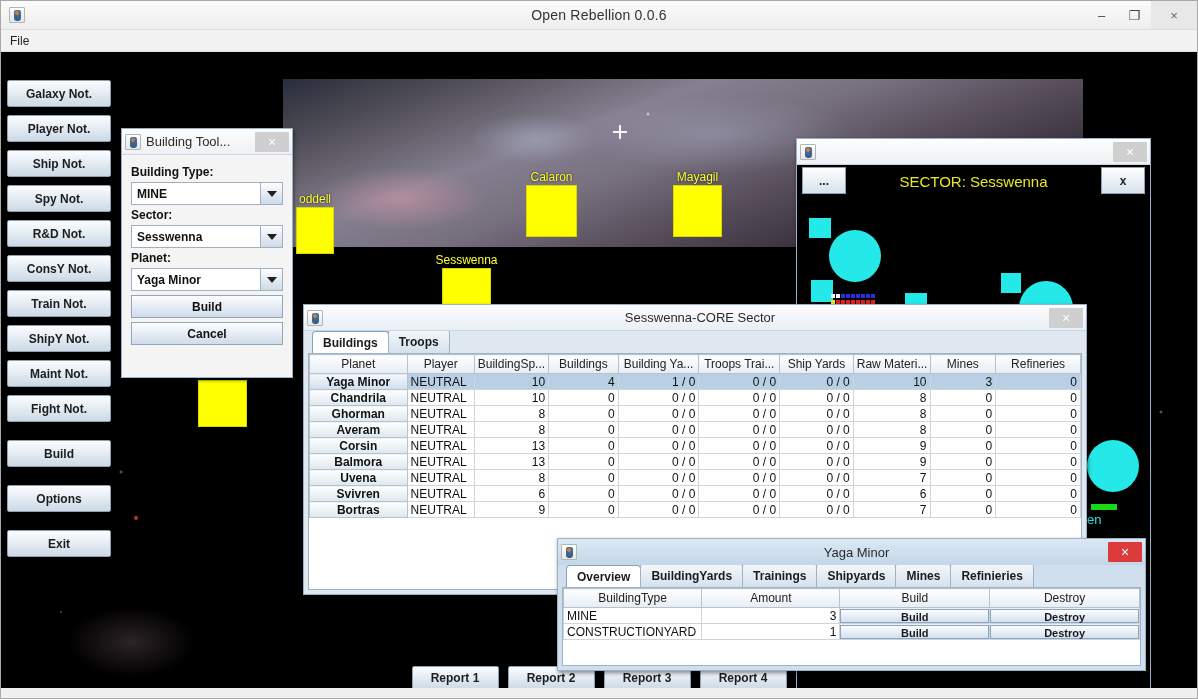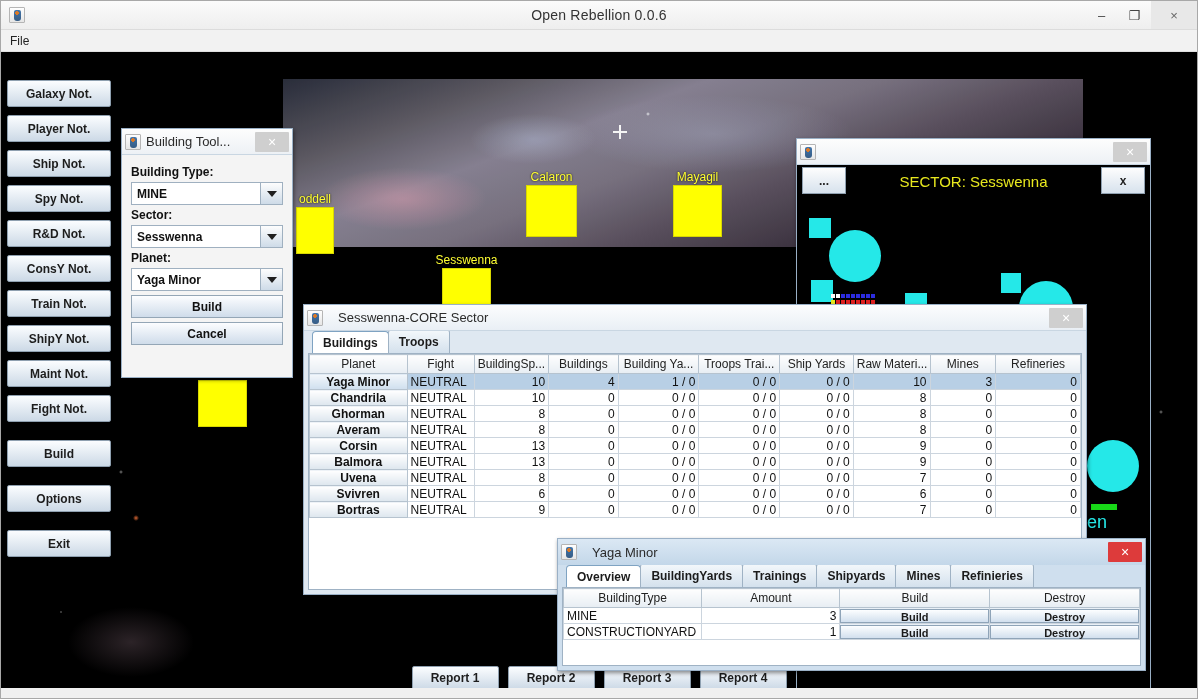--- a/index.html
+++ b/index.html
@@ -156,21 +156,21 @@
     box-shadow:1px 2px 4px rgba(0,0,0,.45);
     display:flex; flex-direction:column;
   }
   .iframe-title {
     height:26px; flex:0 0 26px; position:relative;
     background:linear-gradient(#fdfdfd,#edf1f5);
     border-bottom:1px solid #c9d6e2;
     display:flex; align-items:center; padding:0 3px;
   }
   .iframe-title .tx {
-    position:absolute; left:34px; right:40px; 
+    position:absolute; left:50px; right:40px; text-align:center;
     font-size:13px; color:#2b2b2b; overflow:hidden; white-space:nowrap;
   }
   .iframe-x {
     margin-left:auto; width:34px; height:20px; background:#cfcfcf; color:#fff;
     display:flex; align-items:center; justify-content:center; font-size:14px;
     border-radius:1px;
   }
   .iframe-x.red { background:#dd3b3b; }
 
   
@@ -212,21 +212,21 @@
     background:linear-gradient(#fdfdfd,#d7e2ed); border:1px solid #8fa0b0;
     display:flex; align-items:center; justify-content:center;
     font-size:12px; font-weight:bold; color:#222;
   }
   #sector-dots { left:5px; }
   #sector-xbtn { right:5px; }
 
   .sys { position:absolute; }
   .sys .disc { position:absolute; border-radius:50%; background:#25e8e8; }
   .sys .box  { position:absolute; background:#25e8e8; }
-  .sys .nm   { position:absolute; color:#25e8e8; font-size:18px; white-space:nowrap; }
+  .sys .nm   { position:absolute; color:#25e8e8; font-size:13px; white-space:nowrap; }
   .pxrow { position:absolute; display:flex; }
   .pxrow span { width:4px; height:4px; display:block; margin-right:1px; }
   .bar { position:absolute; height:6px; }
 
   
   .jtable { border-collapse:collapse; width:100%; font-size:12px; table-layout:fixed; }
   .jtable th {
     background:linear-gradient(#fefefe,#e7edf3);
     border:1px solid #b6c3cf; font-weight:normal; color:#222;
     height:19px; padding:0 3px; overflow:hidden; white-space:nowrap;
@@ -497,21 +497,21 @@
                 <col style="width: 10.1%;">
                 <col style="width: 10.1%;">
                 <col style="width: 9.2%;">
                 <col style="width: 9.6%;">
                 <col style="width: 8.2%;">
                 <col style="width: 10.6%;">
               </colgroup>
               <thead>
                 <tr>
                   <th>Planet</th>
-                  <th>Fight</th>
+                  <th>Player</th>
                   <th>BuildingSp...</th>
                   <th>Buildings</th>
                   <th>Building Ya...</th>
                   <th>Troops Trai...</th>
                   <th>Ship Yards</th>
                   <th>Raw Materi...</th>
                   <th>Mines</th>
                   <th>Refineries</th>
                 </tr>
               </thead>

